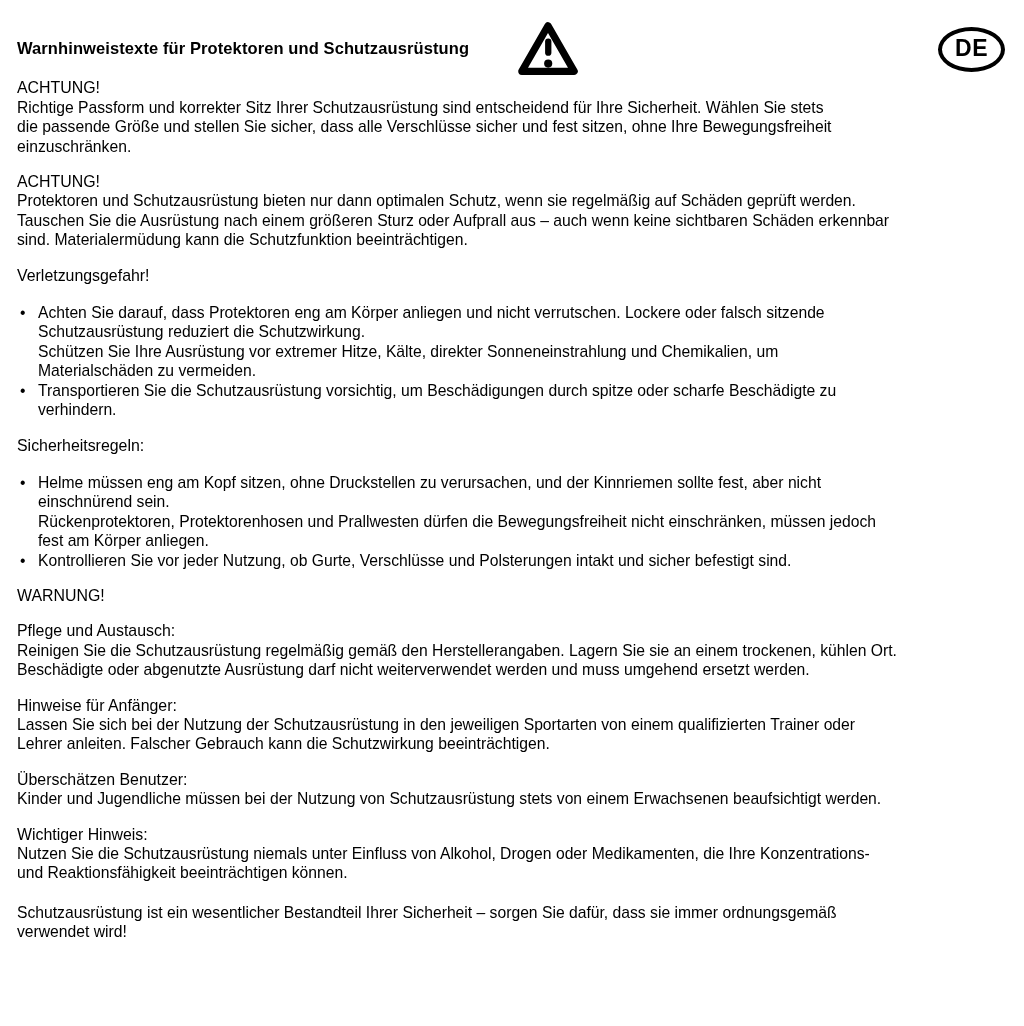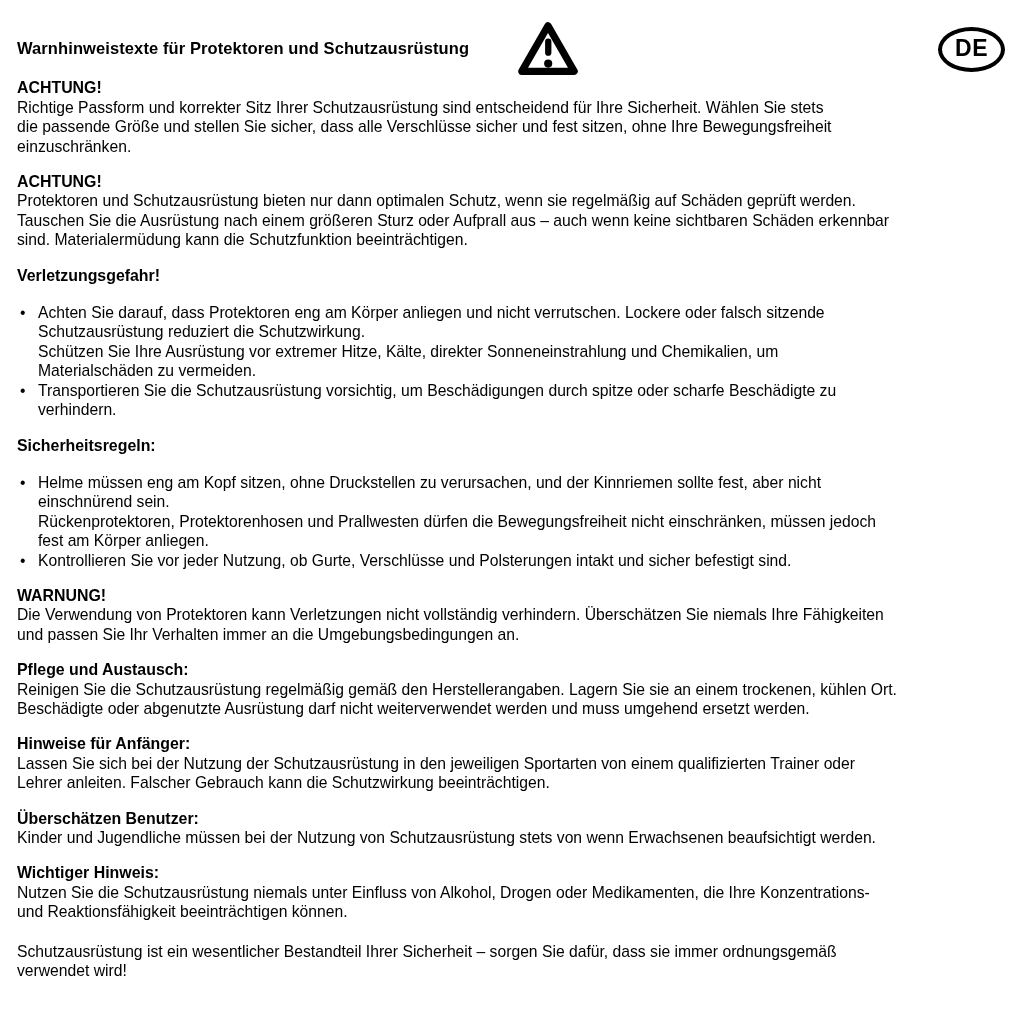--- a/index.html
+++ b/index.html
@@ -44,21 +44,21 @@
     display: flex;
     align-items: center;
     justify-content: center;
     font-weight: bold;
     font-size: 23px;
     letter-spacing: 0.5px;
     padding-bottom: 1px;
   }
   .section { margin-top: 16px; }
   .section-heading {
-    font-weight: bold;
+    font-weight: normal;
     font-size: 15.9px;
   }
   .section-body {
     white-space: pre-line;
   }
   ul.bullets {
     margin: 18px 0 0 0;
     padding: 0;
     list-style: none;
   }
@@ -129,39 +129,37 @@
       <li>Helme müssen eng am Kopf sitzen, ohne Druckstellen zu verursachen, und der Kinnriemen sollte fest, aber nicht
 einschnürend sein.
 Rückenprotektoren, Protektorenhosen und Prallwesten dürfen die Bewegungsfreiheit nicht einschränken, müssen jedoch
 fest am Körper anliegen.</li>
       <li>Kontrollieren Sie vor jeder Nutzung, ob Gurte, Verschlüsse und Polsterungen intakt und sicher befestigt sind.</li>
     </ul>
   </div>
 
   <div class="section">
     <div class="section-heading">WARNUNG!</div>
-    <div class="section-body">Die Verwendung von Protektoren kann Verletzungen nicht vollständig verhindern. Überschätzen Sie niemals Ihre Fähigkeiten
-und passen Sie Ihr Verhalten immer an die Umgebungsbedingungen an.</div>
   </div>
 
   <div class="section">
     <div class="section-heading">Pflege und Austausch:</div>
     <div class="section-body">Reinigen Sie die Schutzausrüstung regelmäßig gemäß den Herstellerangaben. Lagern Sie sie an einem trockenen, kühlen Ort.
 Beschädigte oder abgenutzte Ausrüstung darf nicht weiterverwendet werden und muss umgehend ersetzt werden.</div>
   </div>
 
   <div class="section">
     <div class="section-heading">Hinweise für Anfänger:</div>
     <div class="section-body">Lassen Sie sich bei der Nutzung der Schutzausrüstung in den jeweiligen Sportarten von einem qualifizierten Trainer oder
 Lehrer anleiten. Falscher Gebrauch kann die Schutzwirkung beeinträchtigen.</div>
   </div>
 
   <div class="section">
     <div class="section-heading">Überschätzen Benutzer:</div>
-    <div class="section-body">Kinder und Jugendliche müssen bei der Nutzung von Schutzausrüstung stets von wenn Erwachsenen beaufsichtigt werden.</div>
+    <div class="section-body">Kinder und Jugendliche müssen bei der Nutzung von Schutzausrüstung stets von einem Erwachsenen beaufsichtigt werden.</div>
   </div>
 
   <div class="section">
     <div class="section-heading">Wichtiger Hinweis:</div>
     <div class="section-body">Nutzen Sie die Schutzausrüstung niemals unter Einfluss von Alkohol, Drogen oder Medikamenten, die Ihre Konzentrations-
 und Reaktionsfähigkeit beeinträchtigen können.</div>
   </div>
 
   <div class="closing">Schutzausrüstung ist ein wesentlicher Bestandteil Ihrer Sicherheit – sorgen Sie dafür, dass sie immer ordnungsgemäß
 verwendet wird!</div>

